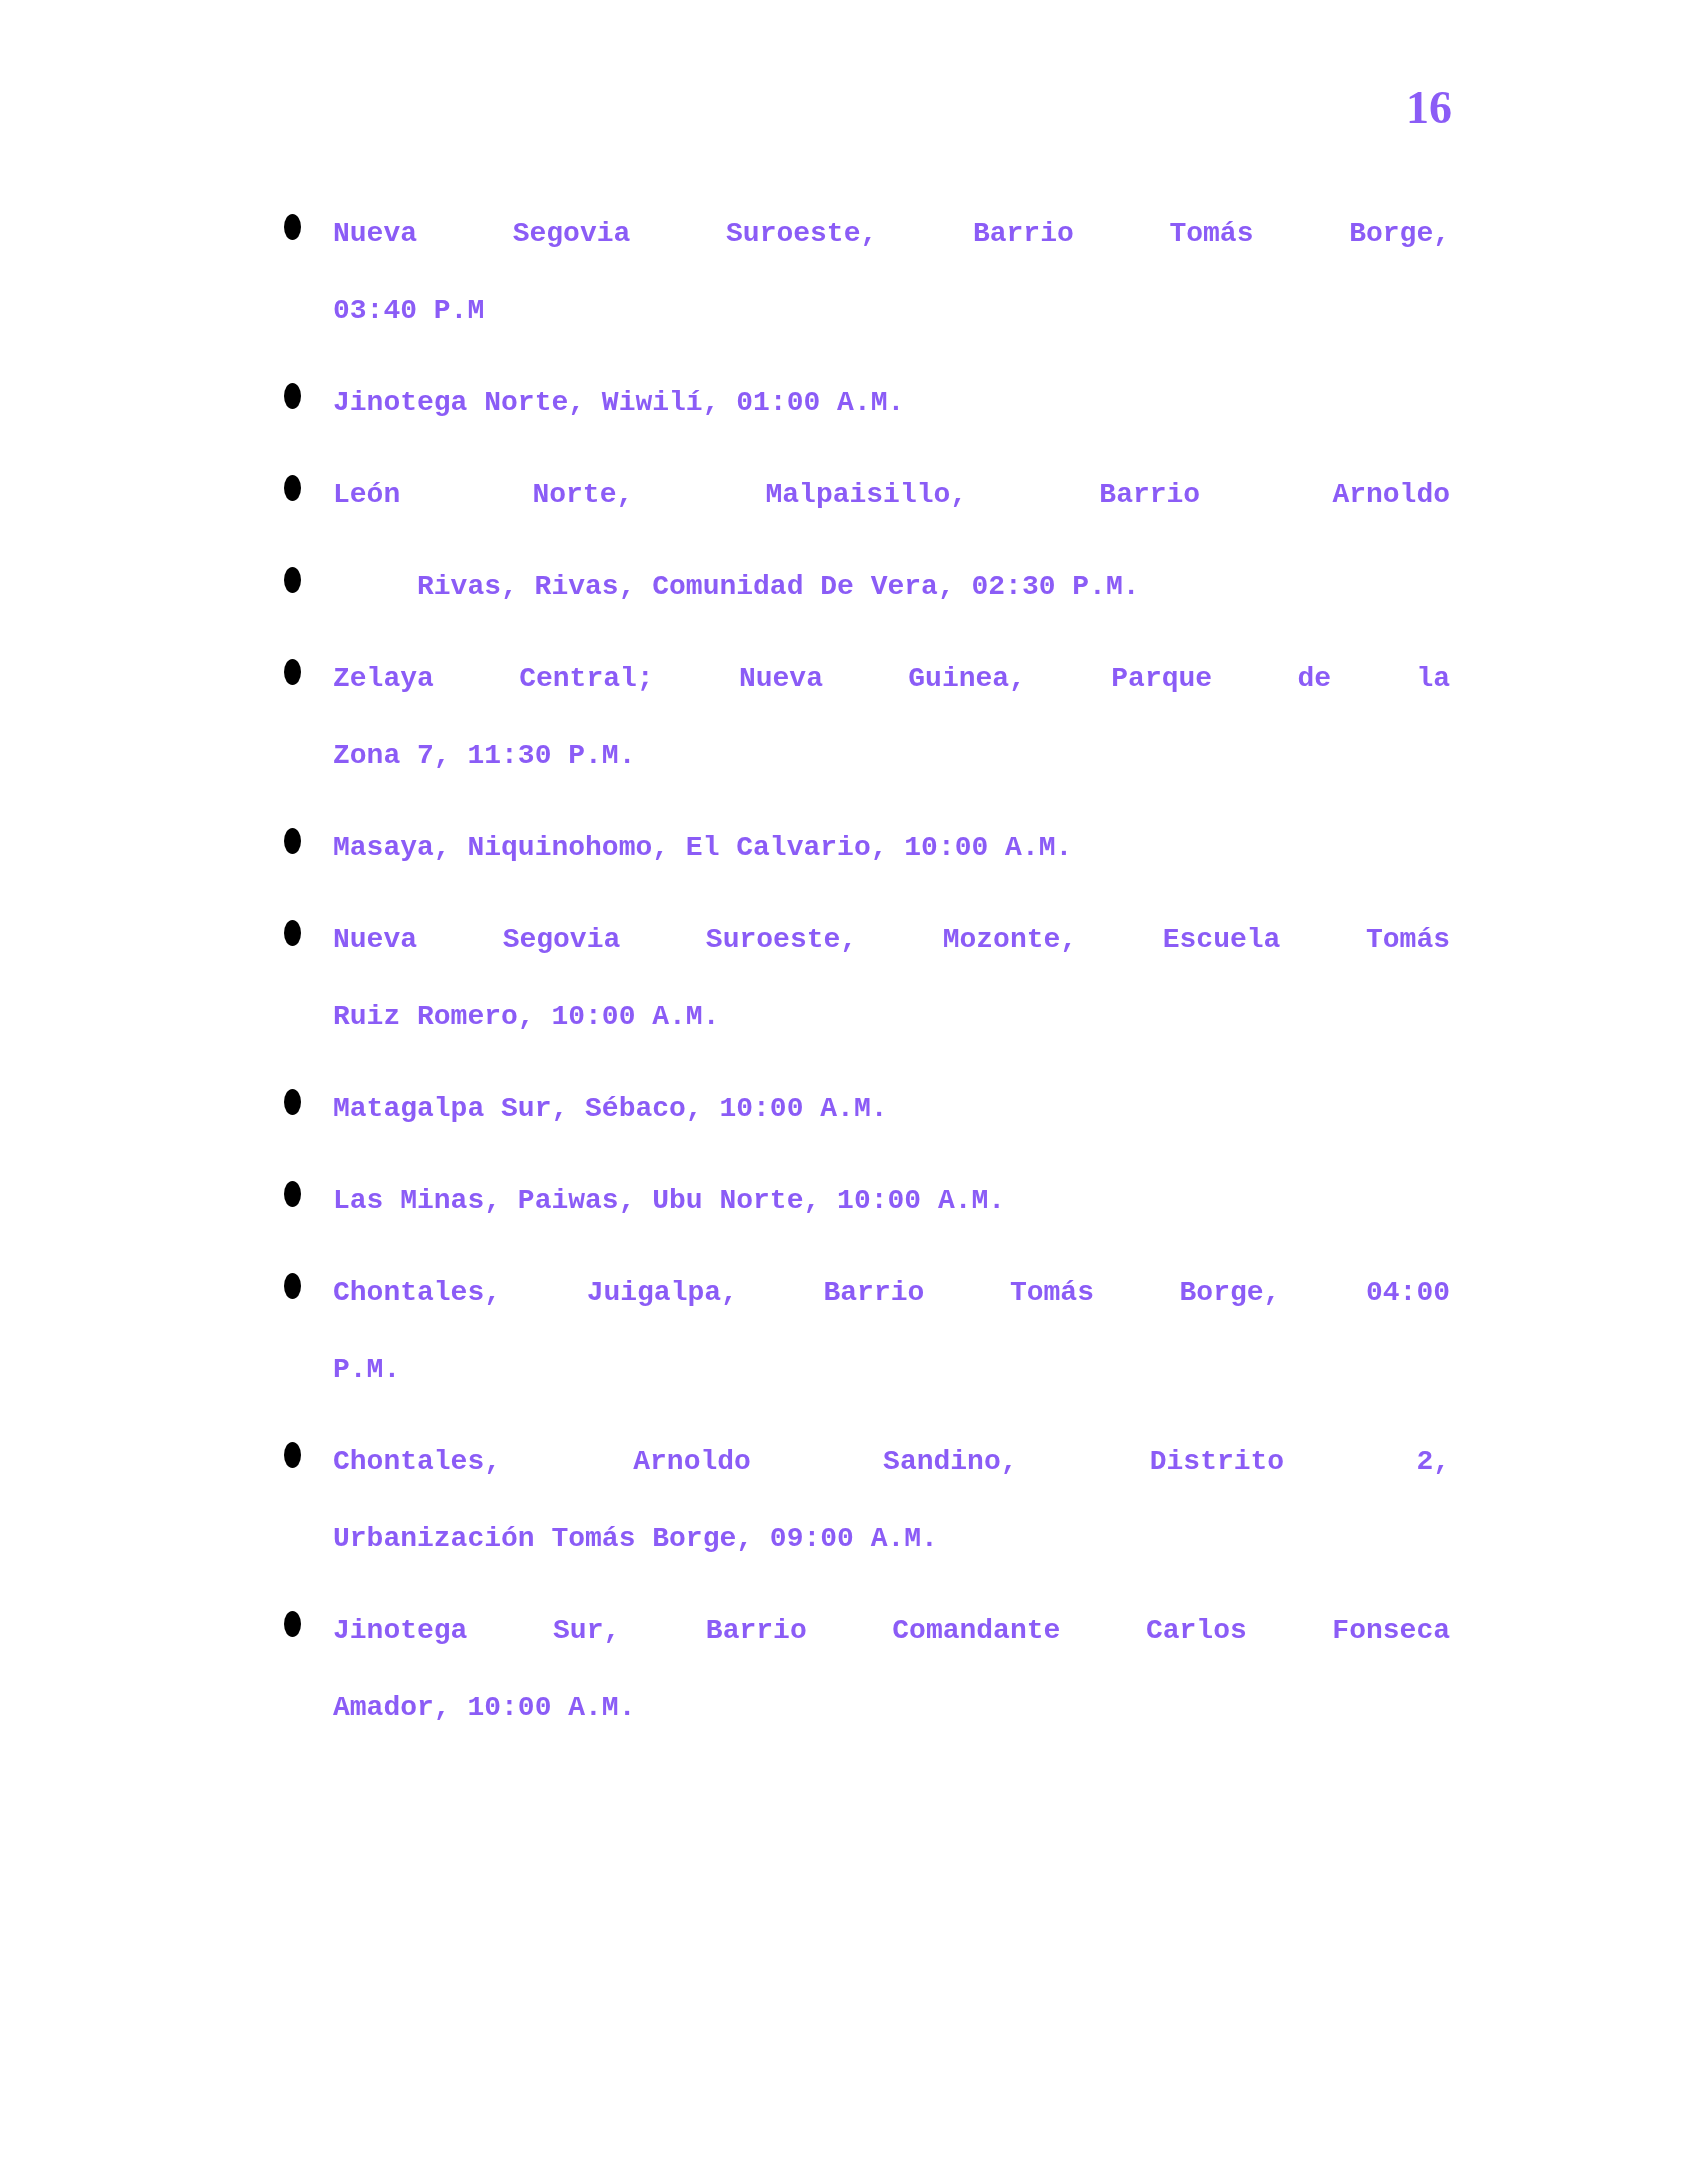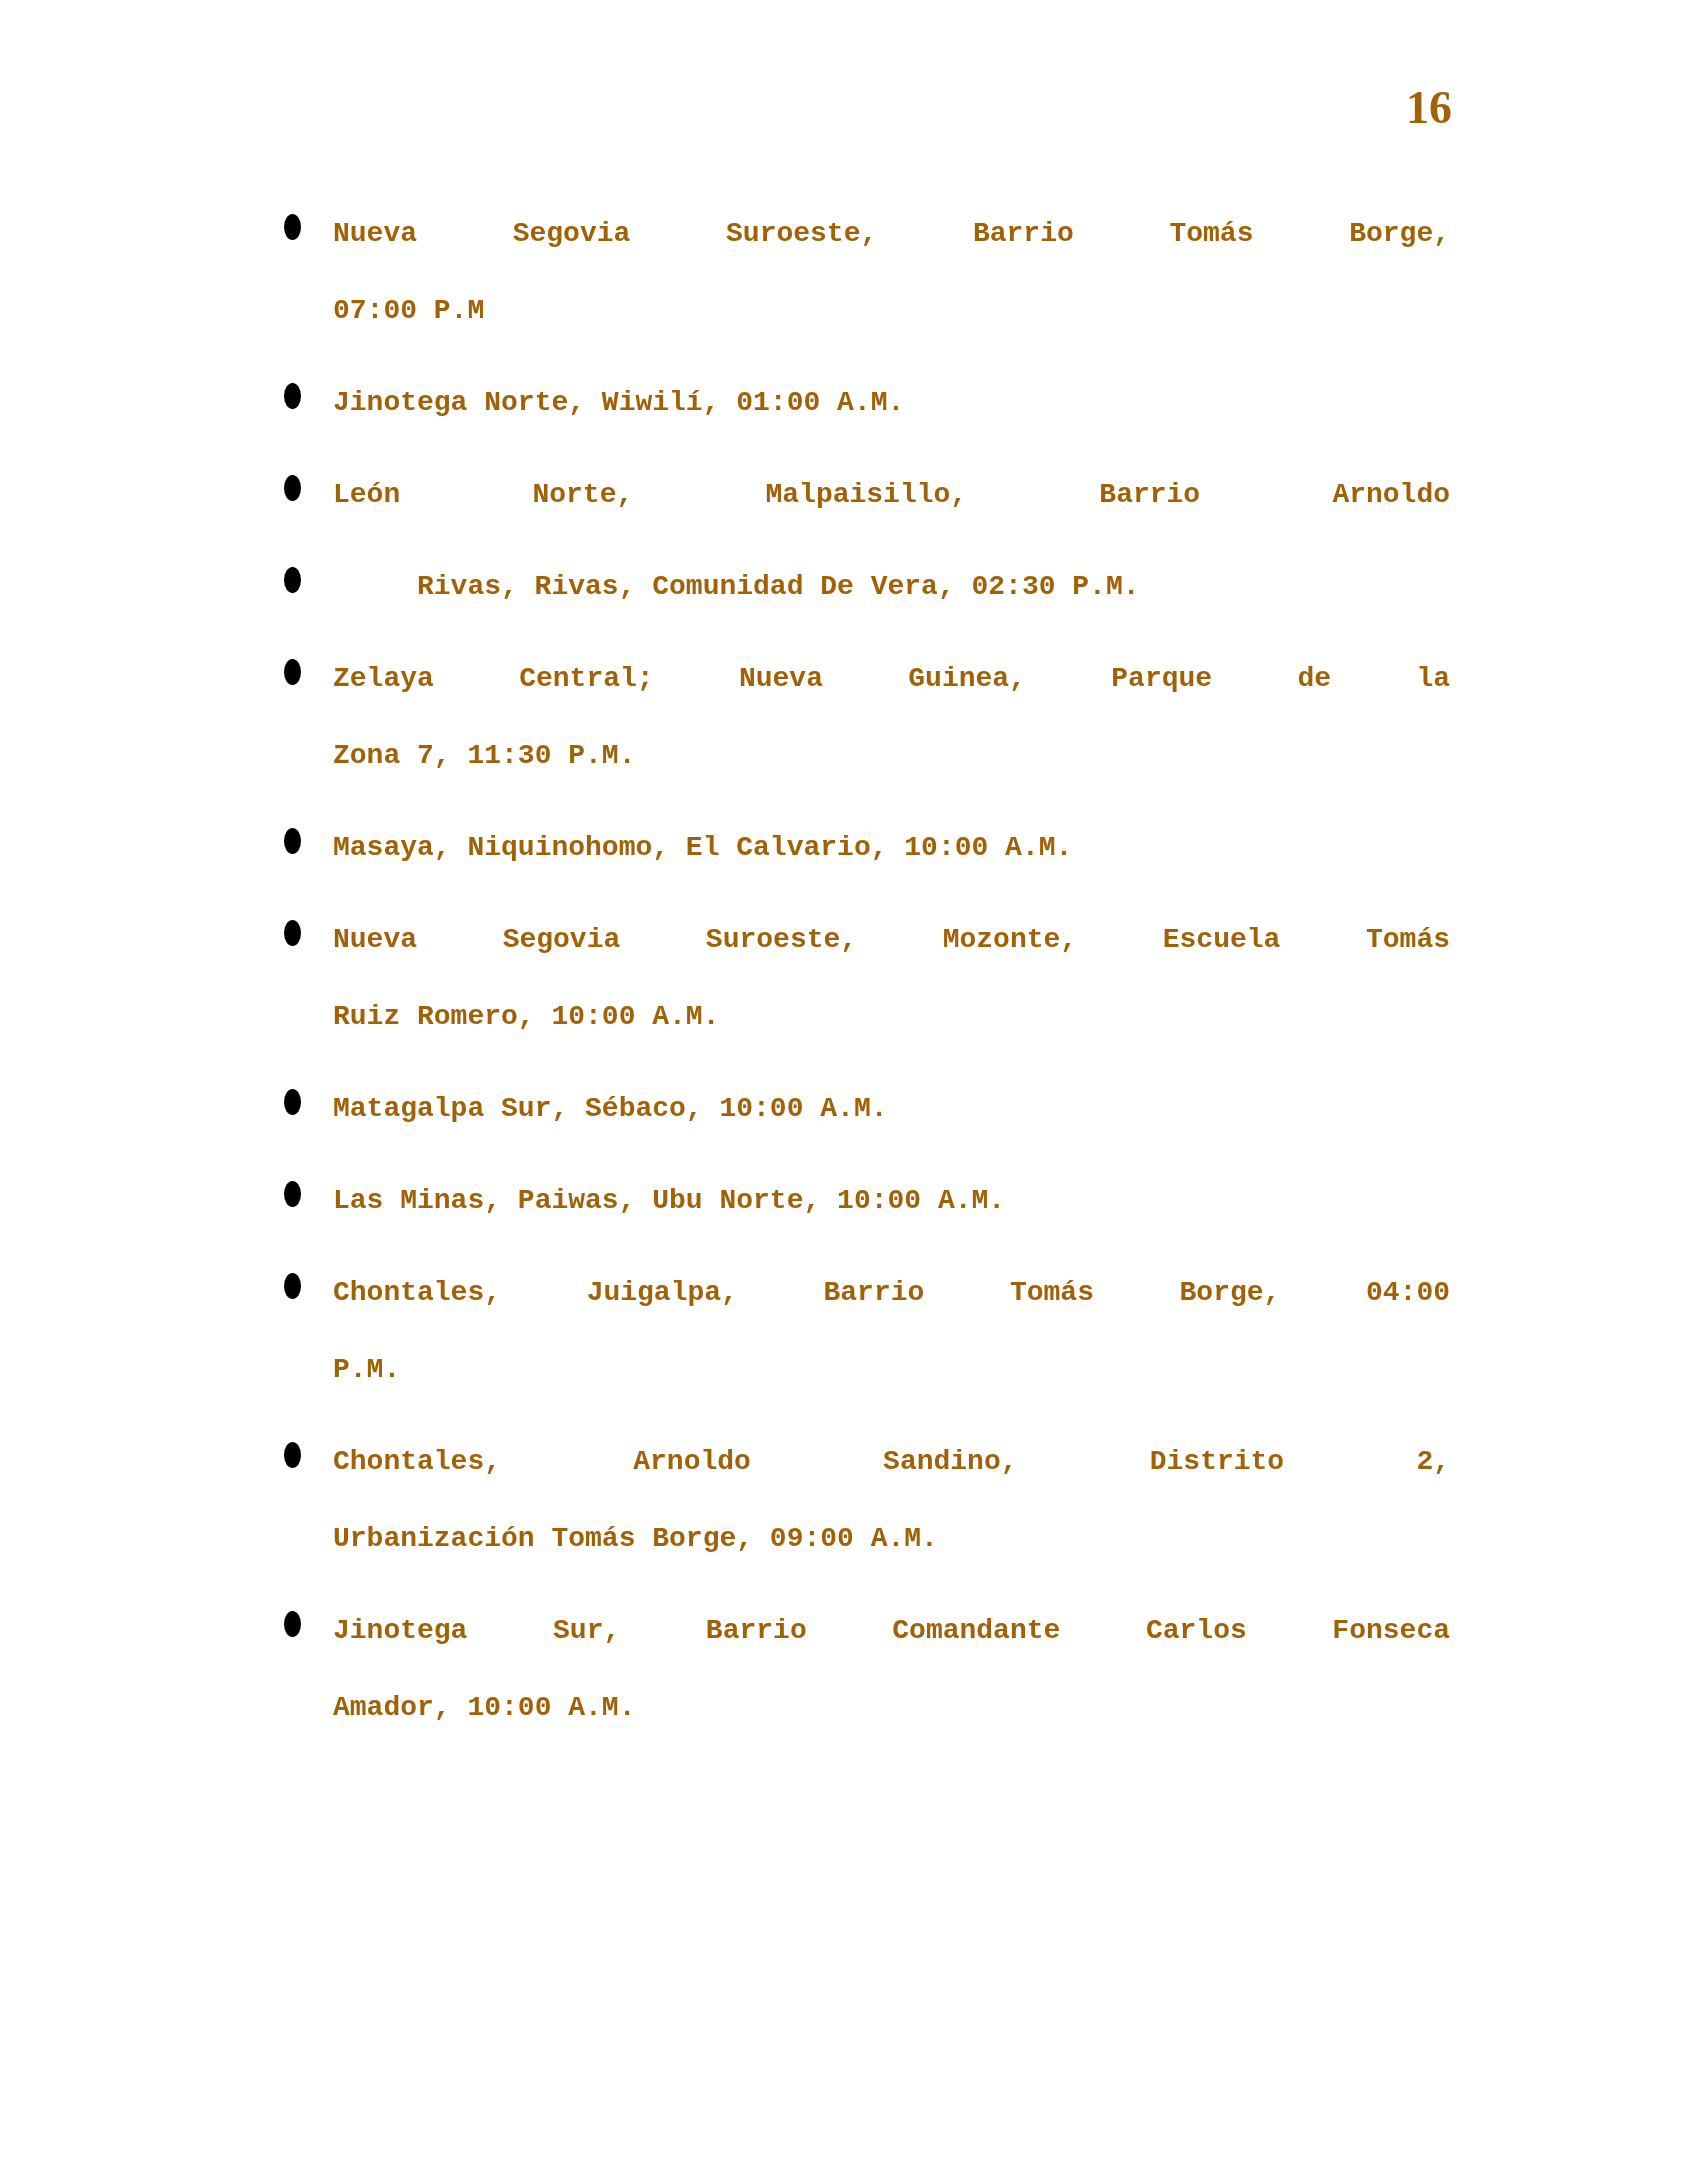--- a/index.html
+++ b/index.html
@@ -1,20 +1,20 @@
 <!DOCTYPE html>
 <html><head>
 <meta charset="utf-8">
 <style>
   html,body{margin:0;padding:0;background:#ffffff;}
   .page{
     position:relative;
     width:1683px;height:2178px;
     background:#ffffff;
-    color:#a16207;
+    color:#8b5cf6;
     font-family:"Liberation Mono","DejaVu Sans Mono",monospace;
     overflow:hidden;
   }
   .pageno{
     position:absolute;
     left:1406px;top:83px;
     font-family:"Liberation Serif","DejaVu Serif",serif;
     font-weight:bold;
     font-size:46px;
     line-height:1.1;
@@ -66,21 +66,21 @@
 <div class="page">
   <div class="pageno">16</div>
 
   <div class="list" id="bullet-list">
       <div class="item">
         <span class="marker">
           <span class="dot"></span>
         </span>
         <div class="content">
           <div class="line j">Nueva Segovia Suroeste, Barrio Tomás Borge,</div>
-          <div class="line">07:00 P.M</div>
+          <div class="line">03:40 P.M</div>
         </div>
       </div>
       <div class="item">
         <span class="marker">
           <span class="dot"></span>
         </span>
         <div class="content">
           <div class="line">Jinotega Norte, Wiwilí, 01:00 A.M.</div>
         </div>
       </div>

